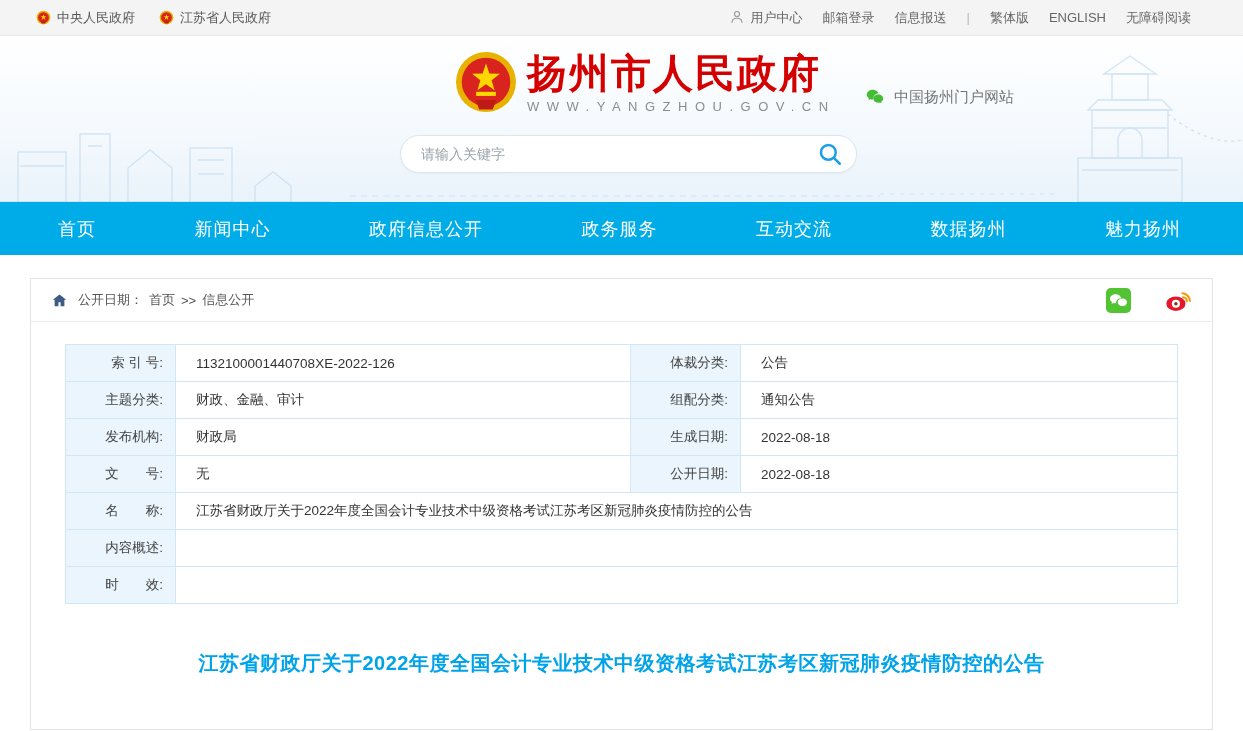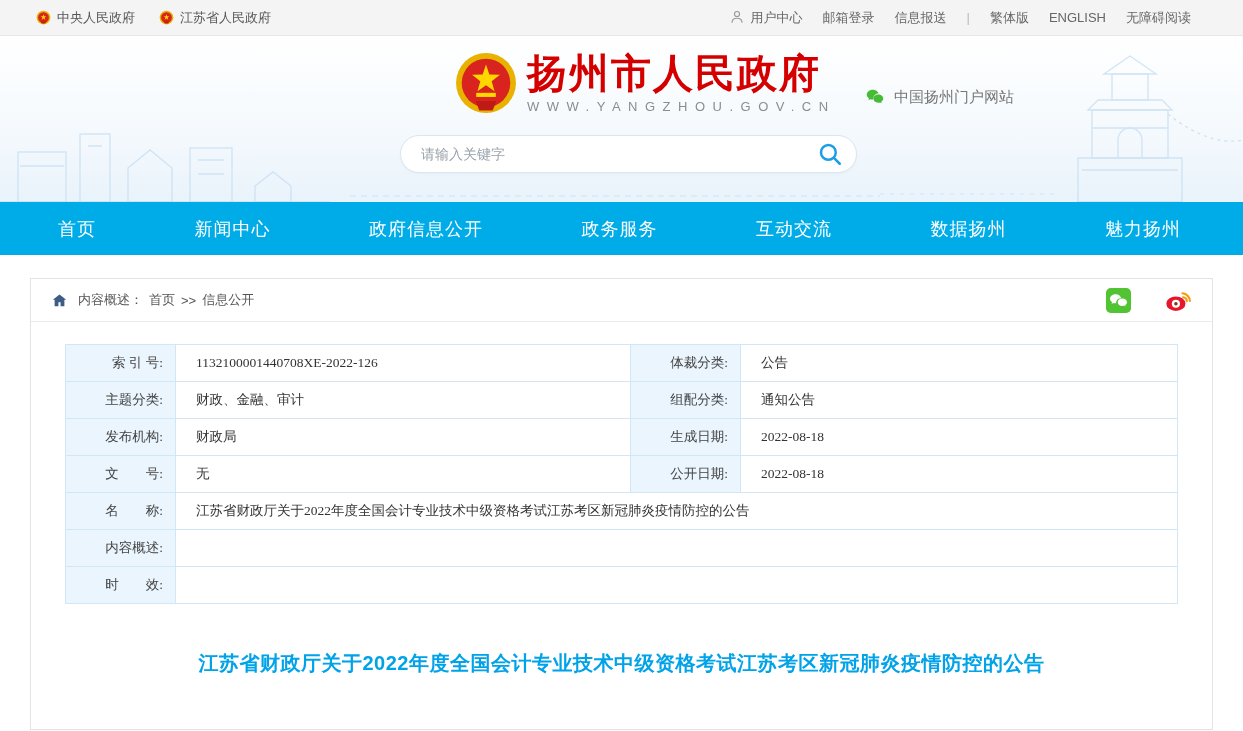--- a/index.html
+++ b/index.html
@@ -14,21 +14,21 @@
   .topbar-left { display:flex; align-items:center; gap:24px; }
   .tb-link { display:flex; align-items:center; gap:6px; }
   .topbar-right { display:flex; align-items:center; gap:20px; color:#666; }
   .tb-user { display:flex; align-items:flex-start; gap:6px; }
   .tb-divider { color:#bbb; }
 
   
   .header { position:relative; height:166px;
     background:linear-gradient(180deg,#ffffff 0%,#f4f9fd 60%,#e9f3fb 100%); }
   .watermark { position:absolute; inset:0; pointer-events:none; }
-  .logo-row { position:absolute; left:455px; top:14px; display:flex; align-items:flex-end; }
+  .logo-row { position:absolute; left:455px; top:14px; display:flex; align-items:center; }
   .emblem-lg { width:62px; height:62px; margin-right:10px; }
   .site-name { font-size:40px; font-weight:bold; color:#d40000; letter-spacing:2px; line-height:1.15; }
   .site-url { font-size:13px; color:#8c8c8c; letter-spacing:7.5px; margin-top:3px; }
   .portal { position:absolute; left:864px; top:50px; display:flex; align-items:center; gap:8px;
     color:#777; font-size:15px; }
   .search-bar { position:absolute; left:400px; top:99px; width:457px; height:38px;
     background:#fff; border:1px solid #dbe6f1; border-radius:20px;
     display:flex; align-items:center; padding:0 12px 0 20px; box-shadow:0 1px 2px rgba(120,150,180,.08); }
   .search-bar input { flex:1; border:none; outline:none; font-size:14px; color:#333; background:transparent;
     font-family:"Liberation Sans","DejaVu Sans",sans-serif; }
@@ -44,21 +44,21 @@
   .content { padding:23px 30px 0; background:#fff; }
   .card { border:1px solid #e3e3e3; background:#fff; min-height:452px; }
   .breadcrumb { height:43px; display:flex; align-items:center; gap:6px;
     padding:0 20px; border-bottom:1px solid #ebebeb; font-size:13px; color:#555; }
   .home-ico { width:17px; height:17px; margin-right:4px; }
   .share { margin-left:auto; display:flex; align-items:center; gap:32px; }
   .share span { cursor:pointer; display:flex; }
 
   
   .meta-table { width:calc(100% - 68px); margin:22px 34px 0; border-collapse:collapse; }
-  .meta-table td { border:1px solid #d2e7f6; height:37px; font-size:13.5px; color:#333;font-family:Liberation Serif, serif; }
+  .meta-table td { border:1px solid #d2e7f6; height:37px; font-size:13.5px; color:#333; }
   .meta-table td.lbl { background:#eaf5fd; width:110px; text-align:right;
     padding-right:12px; white-space:nowrap; color:#444; }
   .meta-table td.val { padding-left:20px; }
 
   .article-title { text-align:center; color:#00a2e8; font-size:20px; font-weight:bold;
     margin-top:46px; letter-spacing:.5px; }
 </style>
 </head>
 <body>
 
@@ -166,21 +166,21 @@
   <a>魅力扬州</a>
 </nav>
 
 <div class="content">
   <div class="card">
 
     <div class="breadcrumb">
       <svg class="home-ico" viewBox="0 0 24 24" fill="#3f5c85">
         <path d="M12 3.5L2.5 11h2.6v9h5.4v-5.4h3v5.4h5.4v-9h2.6z"></path>
       </svg>
-      <span>内容概述：</span>
+      <span>公开日期：</span>
       <a>首页</a>
       <span>&gt;&gt;</span>
       <a>信息公开</a>
       <div class="share">
         <span>
           <svg width="27" height="27" viewBox="0 0 28 28">
             <rect x="1" y="1" width="26" height="26" rx="5" fill="#52c332"></rect>
             <path d="M11 7.5c-3.2 0-5.8 2-5.8 4.6 0 1.5.9 2.8 2.2 3.6l-.6 1.8 2-1c.7.2 1.4.3 2.2.3h.3a5.7 5.7 0 0 1 5.5-5.2A6 6 0 0 0 11 7.5z" fill="#fff"></path>
             <path d="M22.8 15.7c0-2.2-2.1-3.9-4.8-3.9s-4.8 1.7-4.8 3.9 2.1 3.9 4.8 3.9c.6 0 1.2-.1 1.7-.3l1.6.8-.4-1.4c1.2-.7 1.9-1.8 1.9-3z" fill="#fff"></path>
           </svg>

